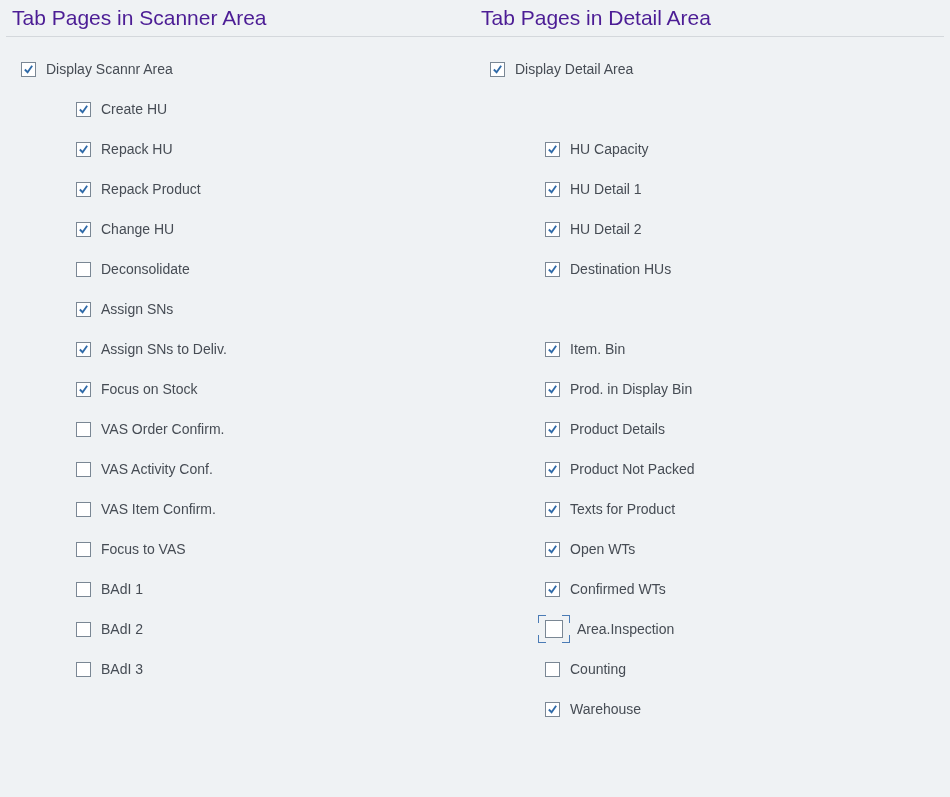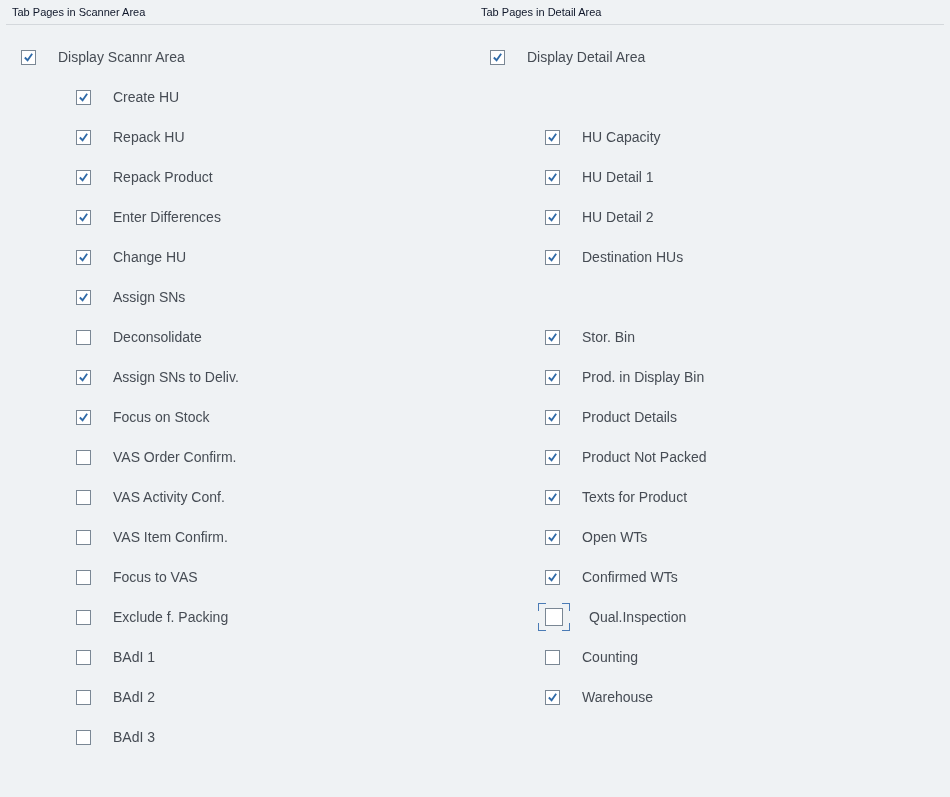--- a/index.html
+++ b/index.html
@@ -17,36 +17,35 @@
   .columns {
     display: flex;
     flex-direction: row;
   }
   .col {
     width: 50%;
     display: flex;
     flex-direction: column;
   }
   .col-header {
-    font-size: 11px;
-    color: #0f172a;
+    font-size: 21px;
+    color: #4c1d95;
     padding: 2px 0 6px 6px;
     font-weight: 400;
   }
   .hr {
     border: none;
     border-top: 1px solid #d4d8dc;
     margin: 0 0 12px 0;
   }
   .row {
     display: flex;
     align-items: center;
     height: 40px;
     padding-left: 15px;
-    gap: 12px;
   }
   .row.indent {
     padding-left: 70px;
     text-align: center;
   }
   .blank-row {
     height: 40px;
   }
   .checkbox {
     width: 15px;
@@ -149,43 +148,35 @@
             </svg>
           </span>
           <span class="lbl">Repack Product</span>
         </div>
         <div class="row indent">
           <span class="checkbox checked">
             <svg class="tick" viewBox="0 0 12 12">
               <polyline points="2,6 5,9 10,2"></polyline>
             </svg>
           </span>
-          <span class="lbl">Enter Differences</span>
-        </div>
-        <div class="row indent">
-          <span class="checkbox checked">
-            <svg class="tick" viewBox="0 0 12 12">
-              <polyline points="2,6 5,9 10,2"></polyline>
-            </svg>
-          </span>
           <span class="lbl">Change HU</span>
         </div>
         <div class="row indent">
+          <span class="checkbox"></span>
+          <span class="lbl">Deconsolidate</span>
+        </div>
+        <div class="row indent">
           <span class="checkbox checked">
             <svg class="tick" viewBox="0 0 12 12">
               <polyline points="2,6 5,9 10,2"></polyline>
             </svg>
           </span>
           <span class="lbl">Assign SNs</span>
         </div>
         <div class="row indent">
-          <span class="checkbox"></span>
-          <span class="lbl">Deconsolidate</span>
-        </div>
-        <div class="row indent">
           <span class="checkbox checked">
             <svg class="tick" viewBox="0 0 12 12">
               <polyline points="2,6 5,9 10,2"></polyline>
             </svg>
           </span>
           <span class="lbl">Assign SNs to Deliv.</span>
         </div>
         <div class="row indent">
           <span class="checkbox checked">
             <svg class="tick" viewBox="0 0 12 12">
@@ -202,24 +193,20 @@
           <span class="checkbox"></span>
           <span class="lbl">VAS Activity Conf.</span>
         </div>
         <div class="row indent">
           <span class="checkbox"></span>
           <span class="lbl">VAS Item Confirm.</span>
         </div>
         <div class="row indent">
           <span class="checkbox"></span>
           <span class="lbl">Focus to VAS</span>
-        </div>
-        <div class="row indent">
-          <span class="checkbox"></span>
-          <span class="lbl">Exclude f. Packing</span>
         </div>
         <div class="row indent">
           <span class="checkbox"></span>
           <span class="lbl">BAdI 1</span>
         </div>
         <div class="row indent">
           <span class="checkbox"></span>
           <span class="lbl">BAdI 2</span>
         </div>
         <div class="row indent">
@@ -269,21 +256,21 @@
           </span>
           <span class="lbl">Destination HUs</span>
         </div>
         <div class="blank-row"></div>
         <div class="row indent">
           <span class="checkbox checked">
             <svg class="tick" viewBox="0 0 12 12">
               <polyline points="2,6 5,9 10,2"></polyline>
             </svg>
           </span>
-          <span class="lbl">Stor. Bin</span>
+          <span class="lbl">Item. Bin</span>
         </div>
         <div class="row indent">
           <span class="checkbox checked">
             <svg class="tick" viewBox="0 0 12 12">
               <polyline points="2,6 5,9 10,2"></polyline>
             </svg>
           </span>
           <span class="lbl">Prod. in Display Bin</span>
         </div>
         <div class="row indent">
@@ -327,21 +314,21 @@
           <span class="lbl">Confirmed WTs</span>
         </div>
         <div class="row indent">
           <span class="focus-wrap">
             <span class="corner tl"></span>
             <span class="corner tr"></span>
             <span class="corner bl"></span>
             <span class="corner br"></span>
             <span class="checkbox"></span>
           </span>
-          <span class="lbl">Qual.Inspection</span>
+          <span class="lbl">Area.Inspection</span>
         </div>
         <div class="row indent">
           <span class="checkbox"></span>
           <span class="lbl">Counting</span>
         </div>
         <div class="row indent">
           <span class="checkbox checked">
             <svg class="tick" viewBox="0 0 12 12">
               <polyline points="2,6 5,9 10,2"></polyline>
             </svg>

